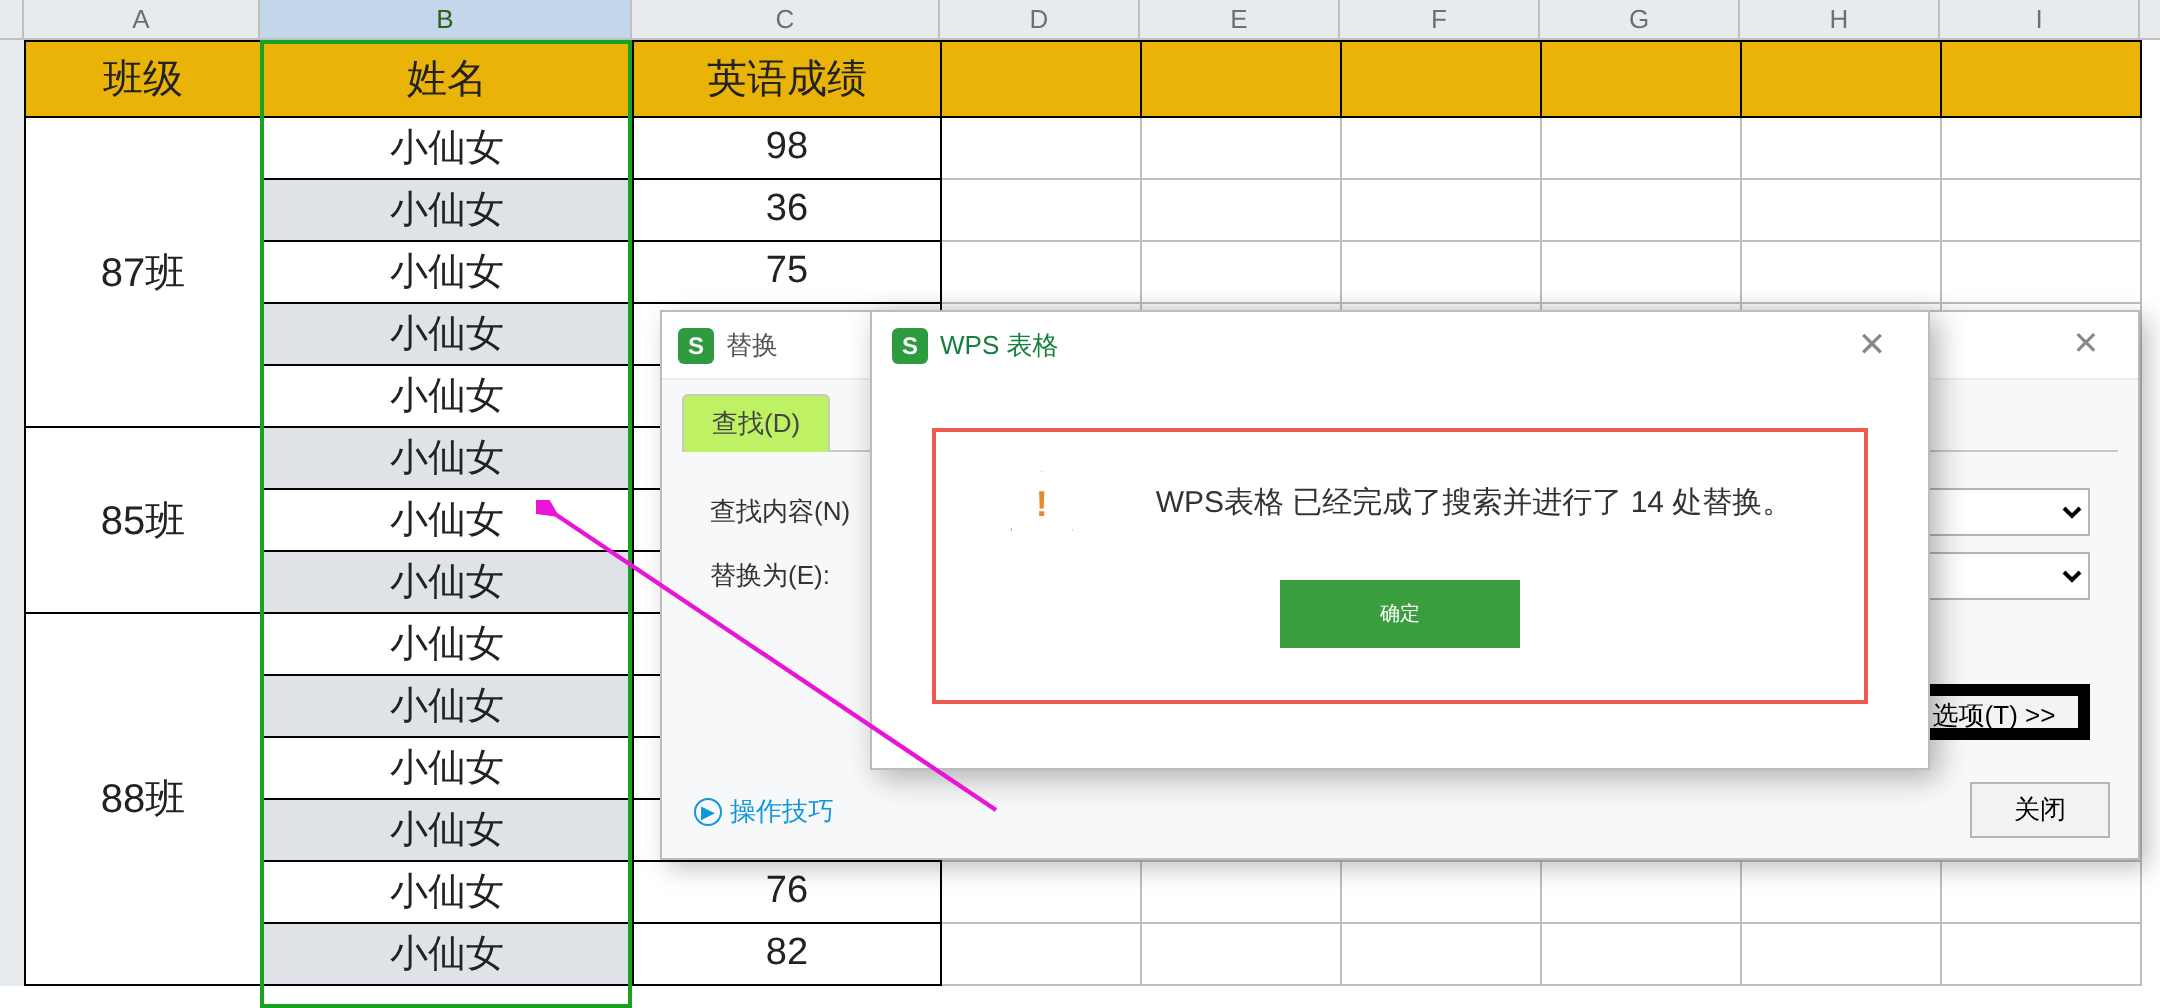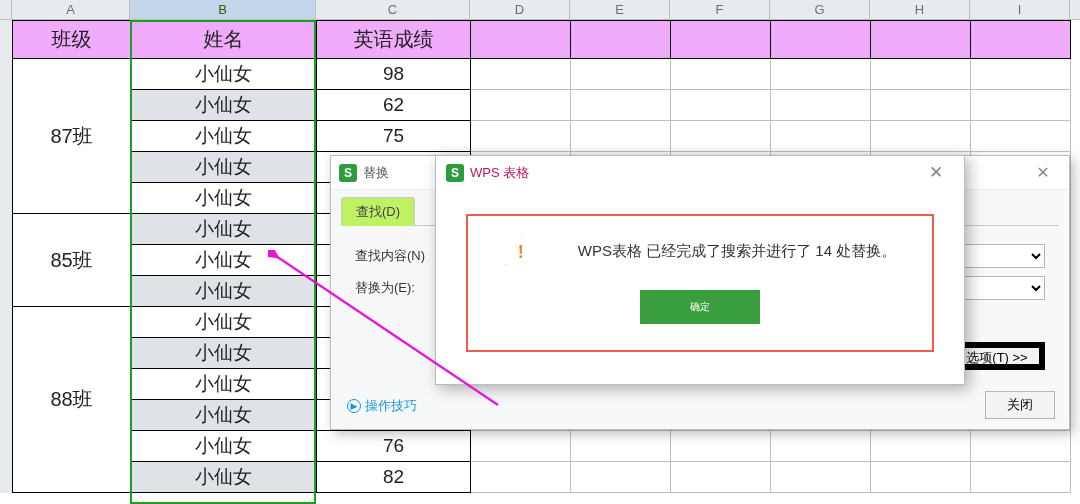--- a/index.html
+++ b/index.html
@@ -62,21 +62,21 @@
     padding: 0;
     text-align: center;
     vertical-align: middle;
     font-size: 19px;
     color: #222;
     background:#fff;
     overflow:hidden;
     white-space:nowrap;
   }
   table.sheet tr.header td {
-    background: #f0abfc;
+    background: #eab308;
     height: 38px;
     font-size: 20px;
     border-color:#000;
   }
   table.sheet td.dark {
     background:#dfe3e7;
   }
   table.sheet td.merged {
     font-size: 20px;
     background:#fff;
@@ -225,21 +225,21 @@
     top:155px;
     width:530px;
     height:230px;
     background:#fff;
     border:1px solid #bcbcbc;
     box-shadow: 4px 4px 14px rgba(0,0,0,0.3);
   }
   .dlg-alert .titlebar{
     display:flex;align-items:center;height:34px;padding:0 10px;
   }
-  .dlg-alert .title{font-size:13px;color:#be185d;flex:1;}
+  .dlg-alert .title{font-size:13px;color:#15803d;flex:1;}
   .dlg-alert .close-x{
     width:36px;height:24px;text-align:center;font-size:17px;color:#888;cursor:pointer;line-height:24px;
   }
   .alert-box{
     margin:24px 30px 16px 30px;
     border:2px solid #f05b4f;
     padding:18px 16px 22px 16px;
   }
   .alert-row{display:flex;align-items:center;gap:16px;justify-content:center;}
   .warn-icon{
@@ -331,21 +331,21 @@
             <td class="bthick">98</td>
             <td class="plain"></td>
             <td class="plain"></td>
             <td class="plain"></td>
             <td class="plain"></td>
             <td class="plain"></td>
             <td class="plain"></td>
           </tr>
           <tr>
             <td class="bthick dark">小仙女</td>
-            <td class="bthick">62</td>
+            <td class="bthick">36</td>
             <td class="plain"></td>
             <td class="plain"></td>
             <td class="plain"></td>
             <td class="plain"></td>
             <td class="plain"></td>
             <td class="plain"></td>
           </tr>
           <tr>
             <td class="bthick">小仙女</td>
             <td class="bthick">75</td>

